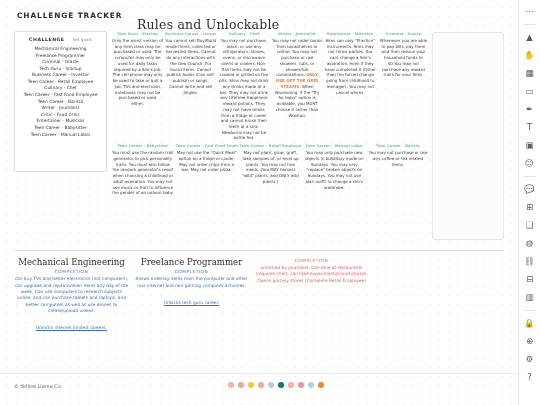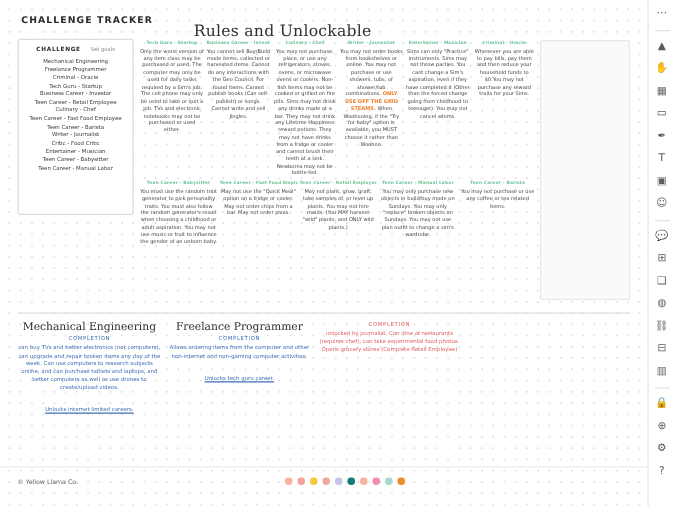--- a/index.html
+++ b/index.html
@@ -58,21 +58,21 @@
     position: absolute;
     left: 17px; top: 11px;
     font-family: "DejaVu Sans", sans-serif;
     font-size: 7.4px;
     font-weight: bold;
     letter-spacing: 0.9px;
     color: #2b2b2b;
   }
   .rules-title {
     position: absolute;
-    left: 155px; top: 17px;
+    left: 137px; top: 17px;
     font-family: "DejaVu Serif", serif;
     font-size: 12.5px;
     color: #2f2f2f;
     letter-spacing: 0.2px;
   }
 
   
   .challenge-card {
     position: absolute;
     left: 14px; top: 31px;

